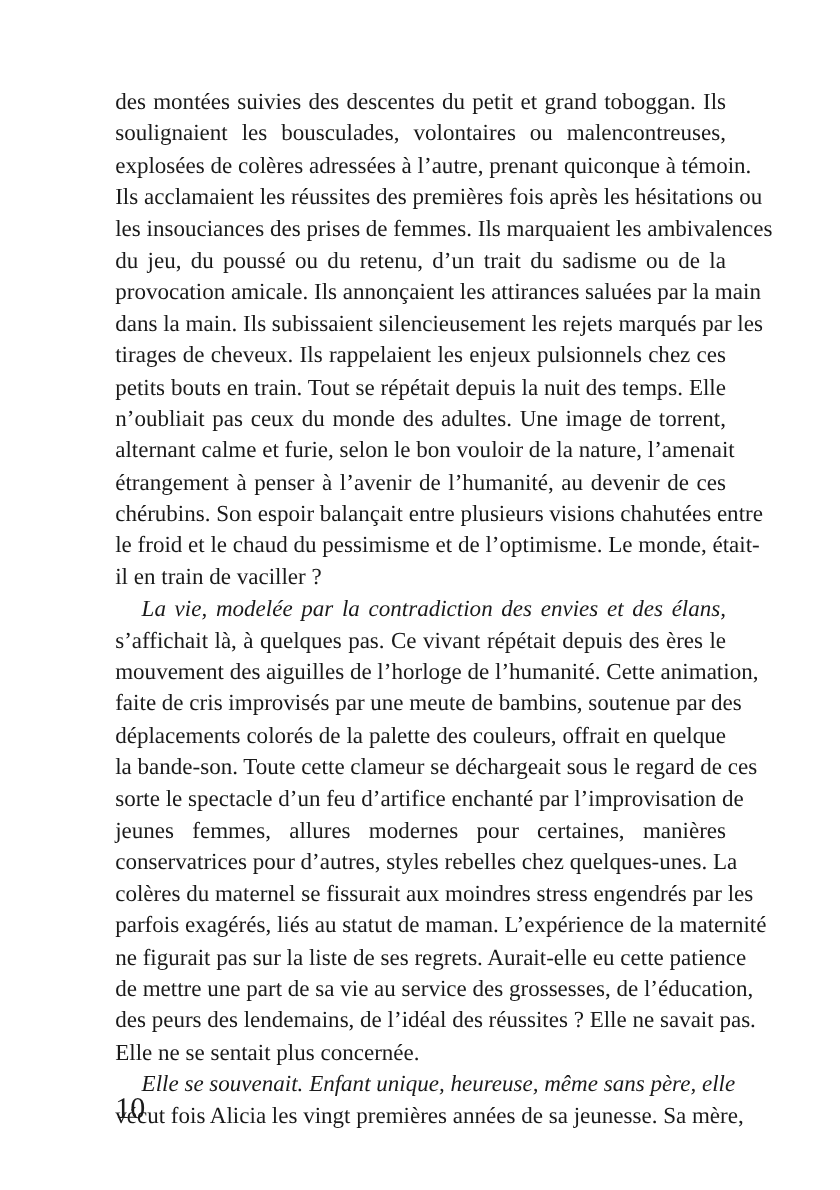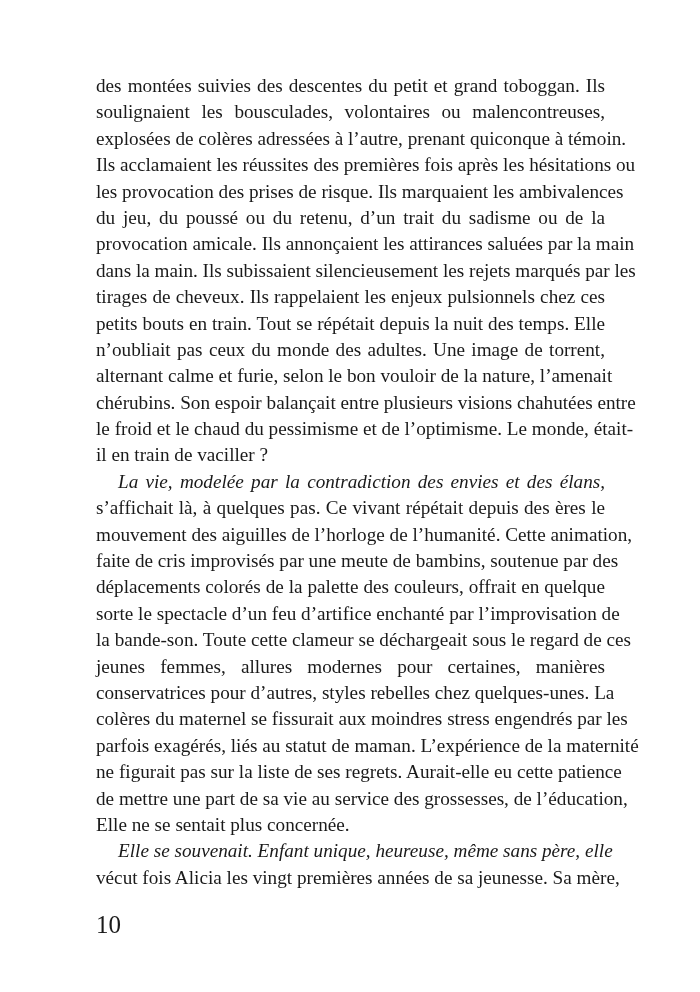--- a/index.html
+++ b/index.html
@@ -56,47 +56,49 @@
 <body>
 
 <div class="page">
   <div class="text-block">
 
     <div>
       <span class="line">des montées suivies des descentes du petit et grand toboggan. Ils</span>
       <span class="line">soulignaient les bousculades, volontaires ou malencontreuses,</span>
       <span class="line">explosées de colères adressées à l’autre, prenant quiconque à témoin.</span>
       <span class="line">Ils acclamaient les réussites des premières fois après les hésitations ou</span>
-      <span class="line">les provocation des prises de risque. Ils marquaient les ambivalences</span>
+      <span class="line">les insouciances des prises de femmes. Ils marquaient les ambivalences</span>
       <span class="line">du jeu, du poussé ou du retenu, d’un trait du sadisme ou de la</span>
       <span class="line">provocation amicale. Ils annonçaient les attirances saluées par la main</span>
       <span class="line">dans la main. Ils subissaient silencieusement les rejets marqués par les</span>
       <span class="line">tirages de cheveux. Ils rappelaient les enjeux pulsionnels chez ces</span>
       <span class="line">petits bouts en train. Tout se répétait depuis la nuit des temps. Elle</span>
       <span class="line">n’oubliait pas ceux du monde des adultes. Une image de torrent,</span>
       <span class="line">alternant calme et furie, selon le bon vouloir de la nature, l’amenait</span>
+      <span class="line">étrangement à penser à l’avenir de l’humanité, au devenir de ces</span>
       <span class="line">chérubins. Son espoir balançait entre plusieurs visions chahutées entre</span>
       <span class="line">le froid et le chaud du pessimisme et de l’optimisme. Le monde, était-</span>
       <span class="line last">il en train de vaciller ?</span>
     </div>
 
     <div>
       <span class="line indent">La vie, modelée par la contradiction des envies et des élans,</span>
       <span class="line">s’affichait là, à quelques pas. Ce vivant répétait depuis des ères le</span>
       <span class="line">mouvement des aiguilles de l’horloge de l’humanité. Cette animation,</span>
       <span class="line">faite de cris improvisés par une meute de bambins, soutenue par des</span>
       <span class="line">déplacements colorés de la palette des couleurs, offrait en quelque</span>
+      <span class="line">la bande-son. Toute cette clameur se déchargeait sous le regard de ces</span>
       <span class="line">sorte le spectacle d’un feu d’artifice enchanté par l’improvisation de</span>
-      <span class="line">la bande-son. Toute cette clameur se déchargeait sous le regard de ces</span>
       <span class="line">jeunes femmes, allures modernes pour certaines, manières</span>
       <span class="line">conservatrices pour d’autres, styles rebelles chez quelques-unes. La</span>
       <span class="line">colères du maternel se fissurait aux moindres stress engendrés par les</span>
       <span class="line">parfois exagérés, liés au statut de maman. L’expérience de la maternité</span>
       <span class="line">ne figurait pas sur la liste de ses regrets. Aurait-elle eu cette patience</span>
       <span class="line">de mettre une part de sa vie au service des grossesses, de l’éducation,</span>
+      <span class="line">des peurs des lendemains, de l’idéal des réussites ? Elle ne savait pas.</span>
       <span class="line last">Elle ne se sentait plus concernée.</span>
     </div>
 
     <div>
       <span class="line indent">Elle se souvenait. Enfant unique, heureuse, même sans père, elle</span>
       <span class="line">vécut fois Alicia les vingt premières années de sa jeunesse. Sa mère,</span>
     </div>
   </div>
 
   <div class="page-number">10</div>

